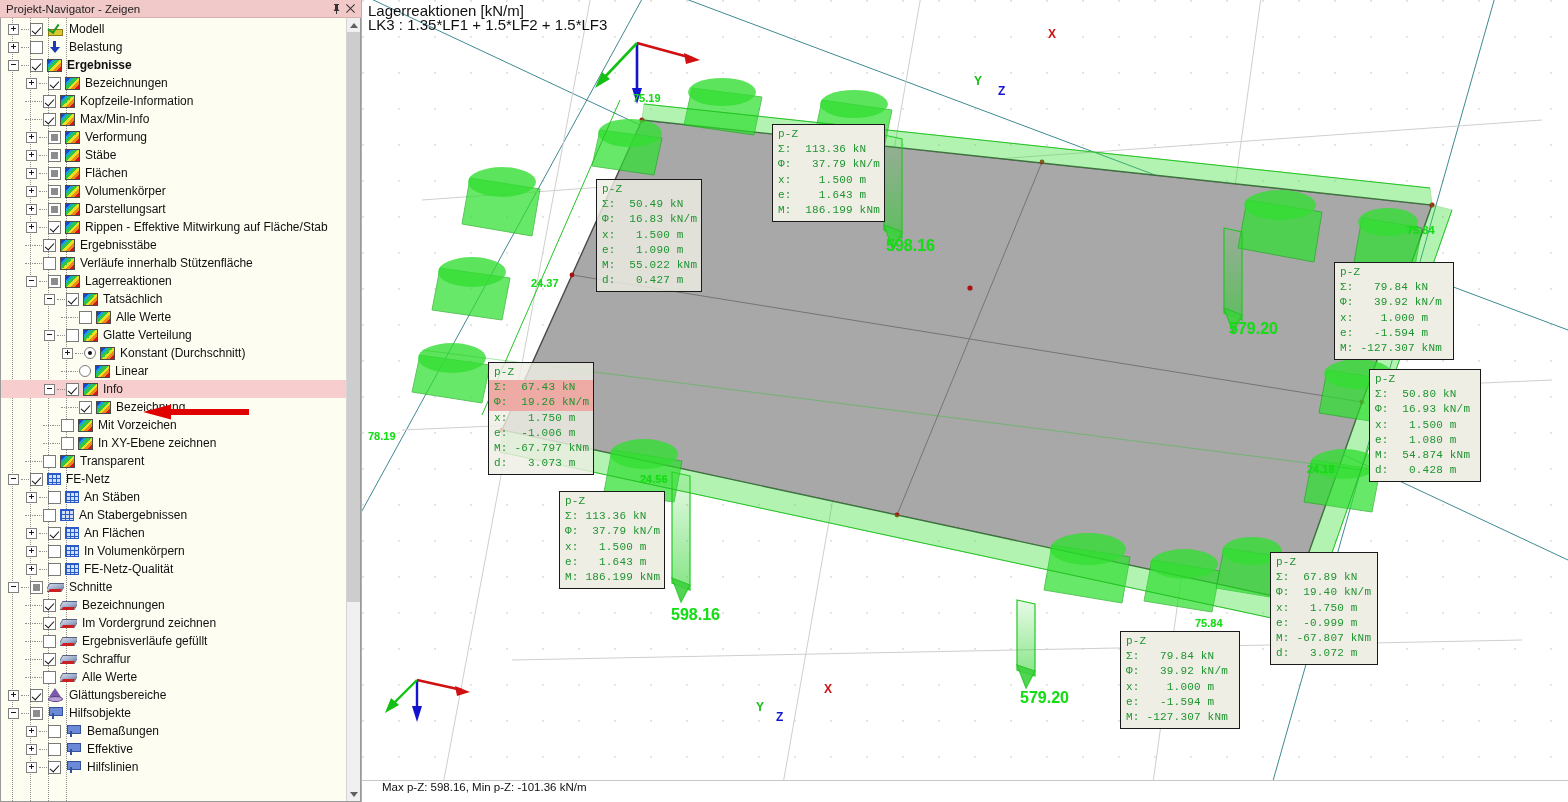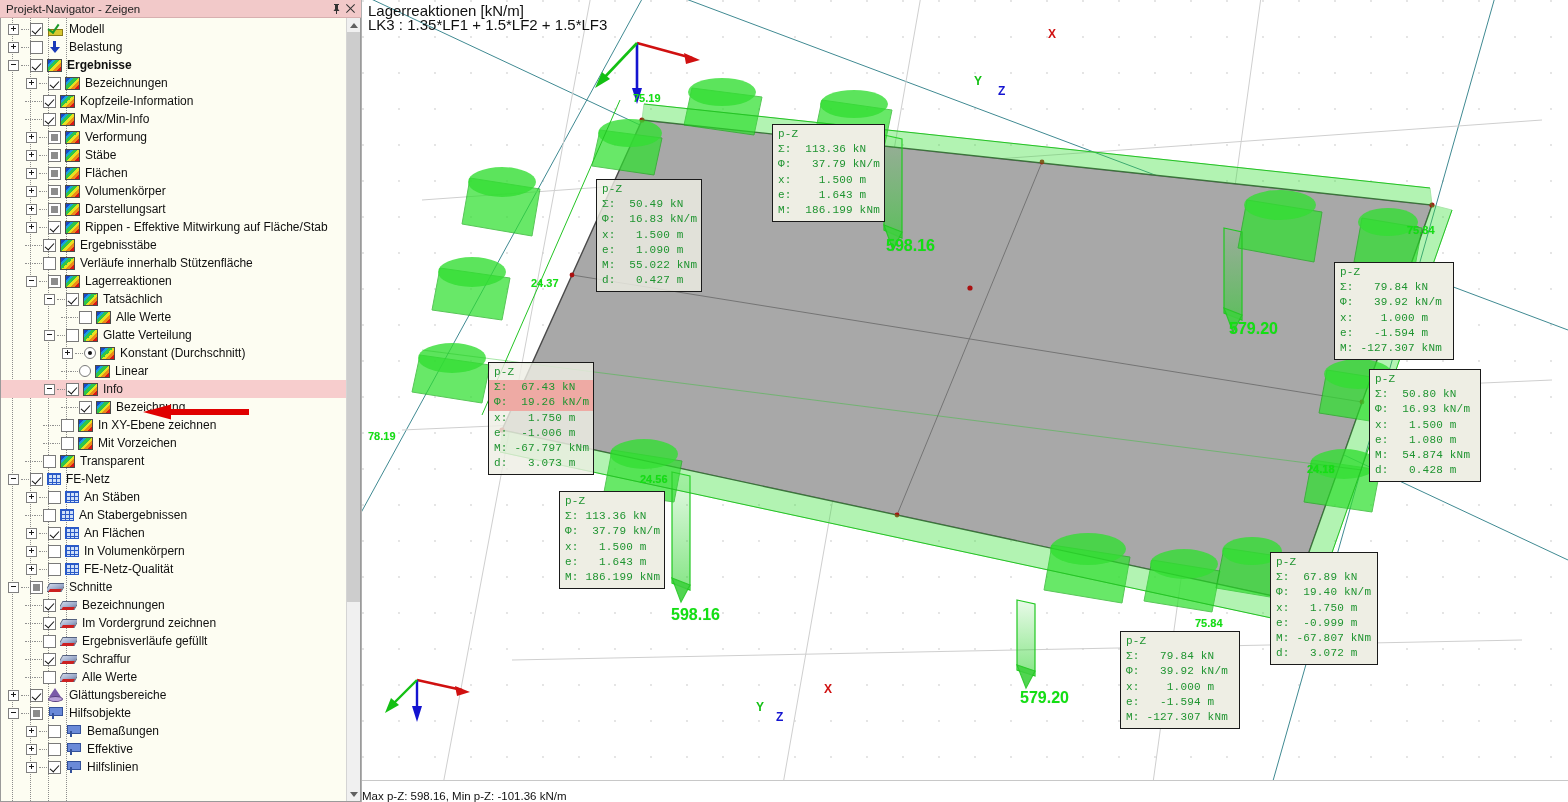--- a/index.html
+++ b/index.html
@@ -342,22 +342,22 @@
     z-index: 6;
     white-space: nowrap;
   }
   #statusbar {
     position: absolute;
     left: 0; right: 0; bottom: 0;
     height: 22px;
     border-top: 1px solid #c8c8c8;
     background: #ffffff;
     display: flex;
-    align-items: flex-end;
-    padding-left: 0;
+    align-items: flex-start;
+    padding-left: 20px;
     font-size: 11.5px;
     color: #101010;
     z-index: 7;
   }
 
   
   .lbl {
     position: absolute;
     background: #eeeee4;
     border: 1px solid #1a1a1a;
@@ -617,29 +617,29 @@
             <span class="chk checked"></span>
             <span class="ico rainbow"></span>
             <span class="tlabel">Bezeichnung</span>
           </div>
           <div class="trow">
             <span class="indent" style="width: 42px;"></span>
             <span class="dots"></span>
             <span class="dots"></span>
             <span class="chk"></span>
             <span class="ico rainbow"></span>
+            <span class="tlabel">Mit Vorzeichen</span>
+          </div>
+          <div class="trow">
+            <span class="indent" style="width: 42px;"></span>
+            <span class="dots"></span>
+            <span class="dots"></span>
+            <span class="chk"></span>
+            <span class="ico rainbow"></span>
             <span class="tlabel">In XY-Ebene zeichnen</span>
-          </div>
-          <div class="trow">
-            <span class="indent" style="width: 42px;"></span>
-            <span class="dots"></span>
-            <span class="dots"></span>
-            <span class="chk"></span>
-            <span class="ico rainbow"></span>
-            <span class="tlabel">Mit Vorzeichen</span>
           </div>
           <div class="trow">
             <span class="indent" style="width: 24px;"></span>
             <span class="dots"></span>
             <span class="dots"></span>
             <span class="chk"></span>
             <span class="ico rainbow"></span>
             <span class="tlabel">Transparent</span>
           </div>
           <div class="trow">

